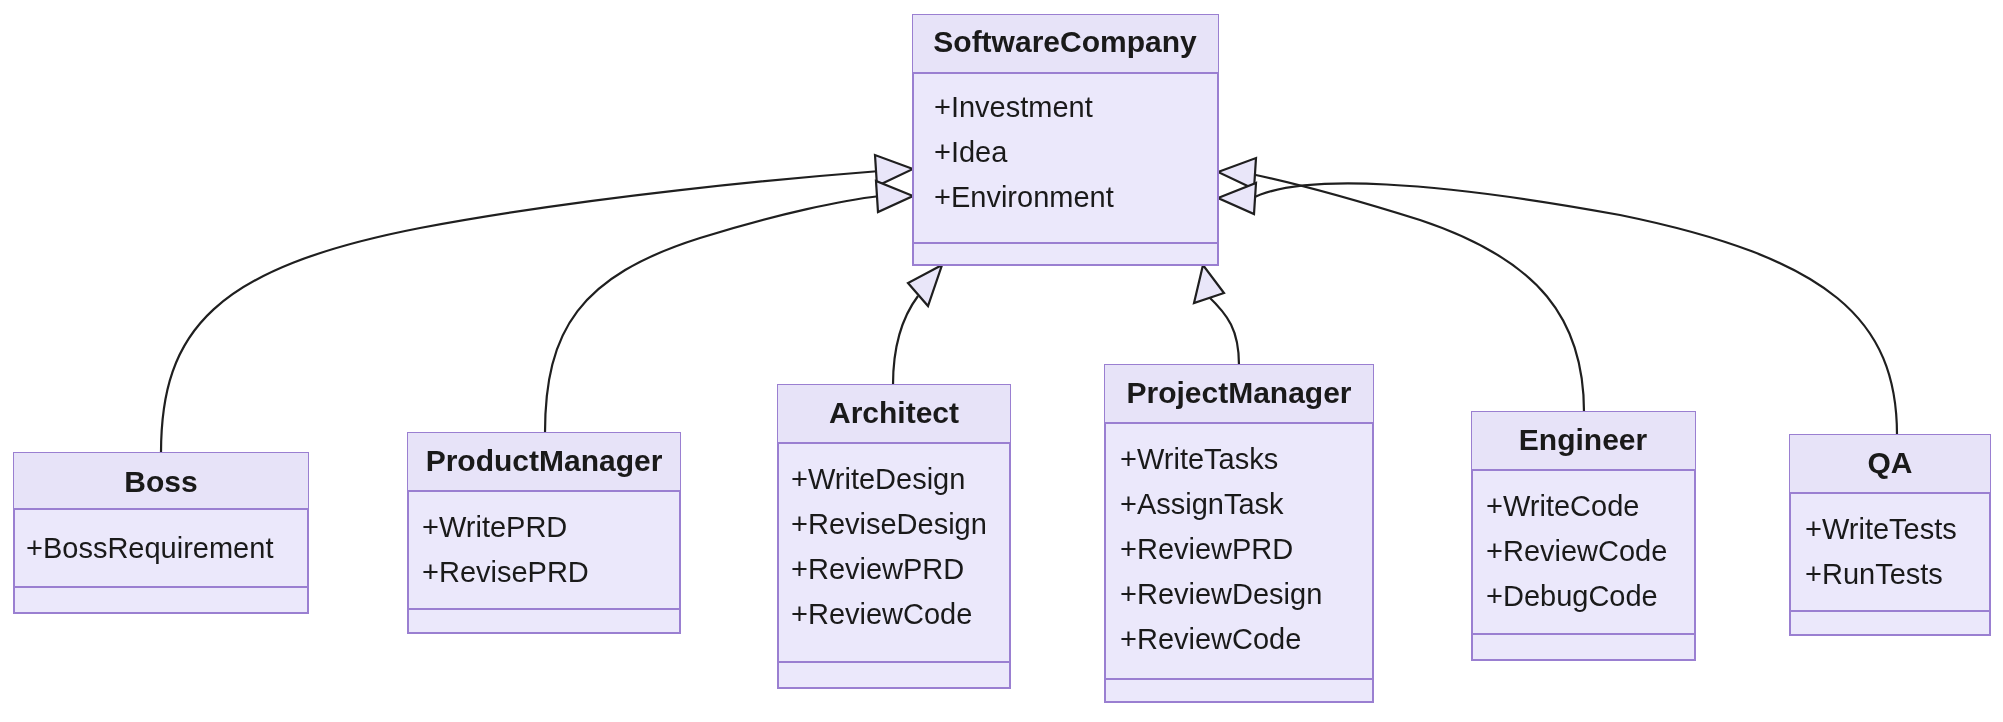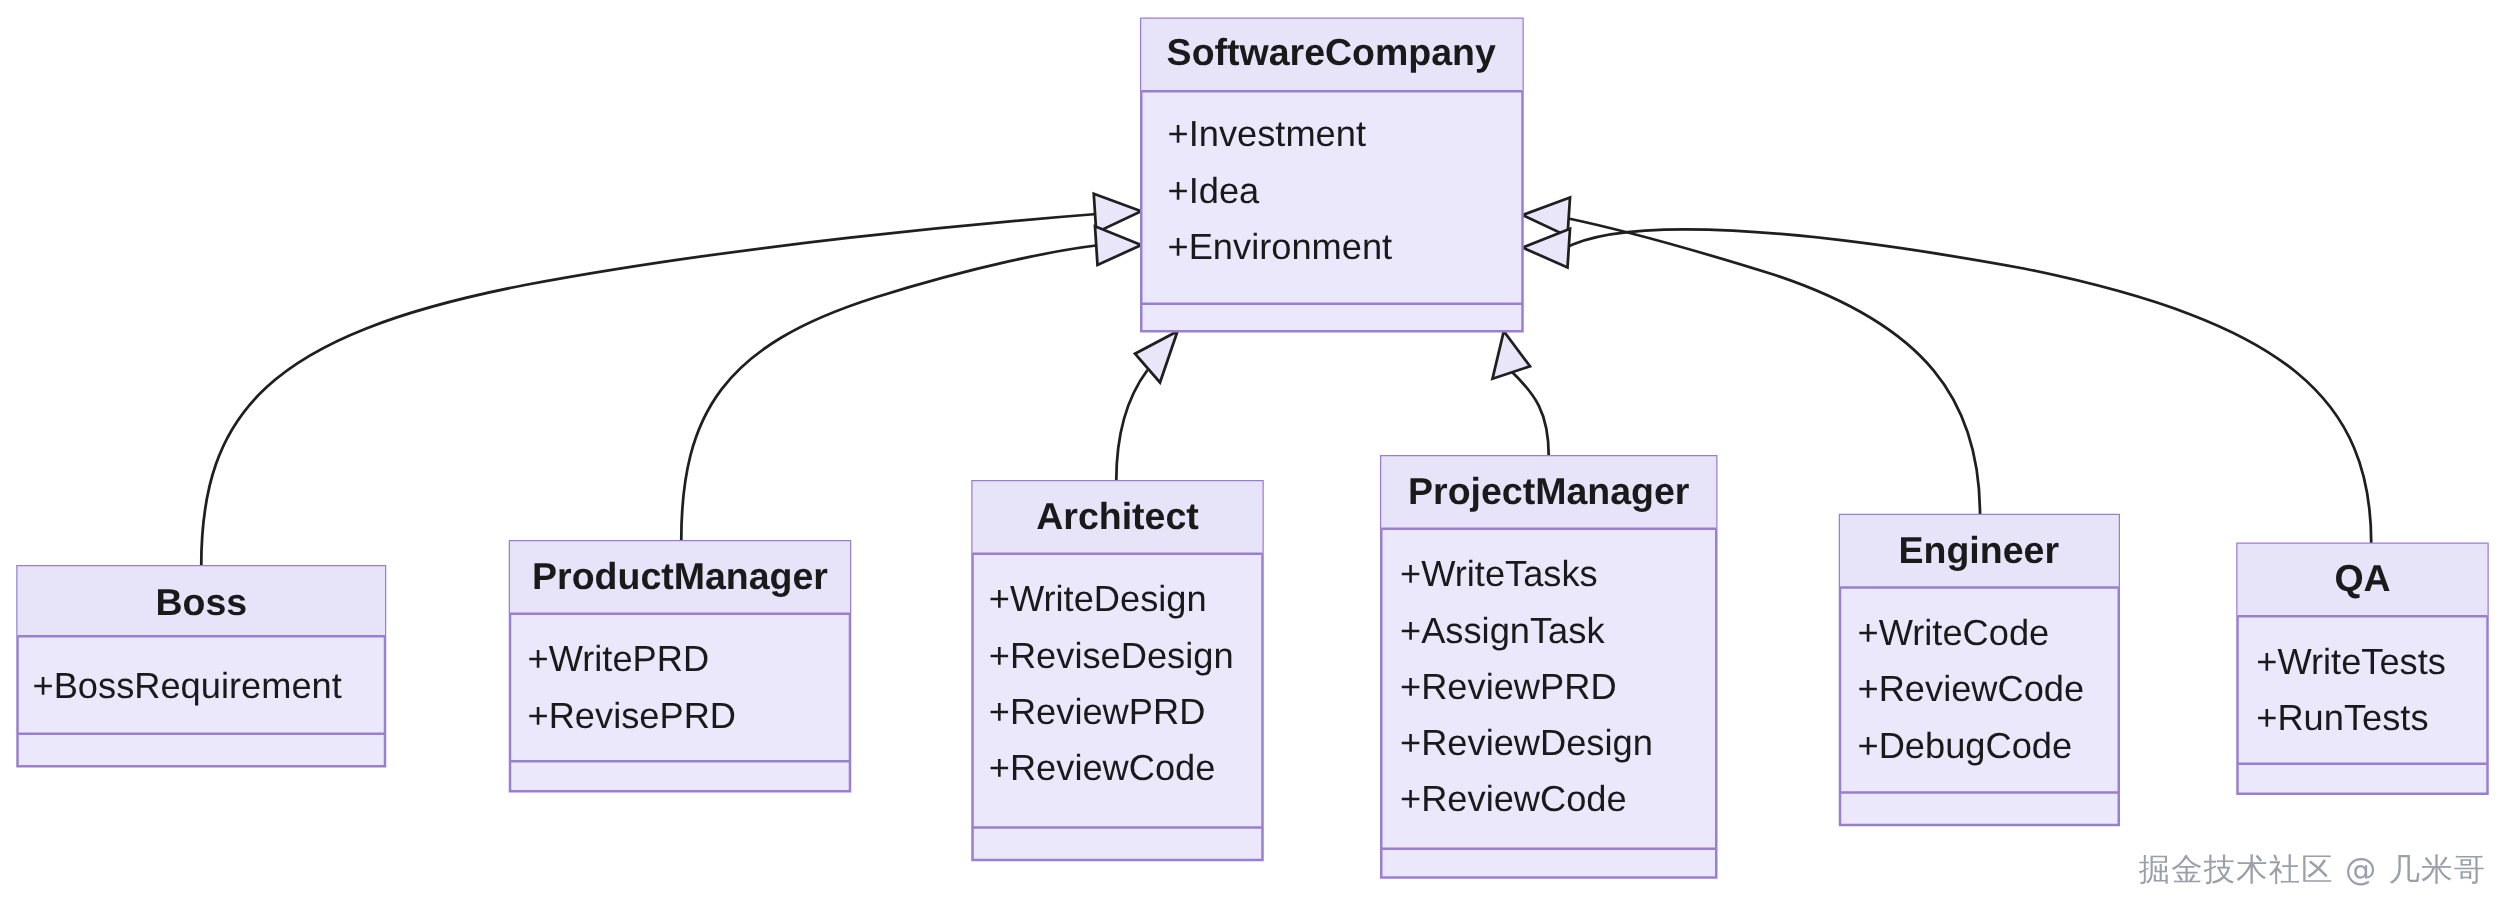--- a/index.html
+++ b/index.html
@@ -182,15 +182,14 @@
       <rect x="1790" y="435" width="200" height="58" fill="#e7e3f8" stroke="none"></rect>
       <line class="cls-divider" x1="1790" y1="493" x2="1990" y2="493" stroke="#9a7fd1"></line>
       <line class="cls-divider" x1="1790" y1="611" x2="1990" y2="611" stroke="#9a7fd1"></line>
       <text class="cls-title-text" x="1890" y="473">QA</text>
       <text class="cls-member-text" x="1805" y="539">+WriteTests</text>
       <text class="cls-member-text" x="1805" y="584">+RunTests</text>
     </g>
 
   </svg>
 
-  <div class="watermark">掘金技术社区 @ 几米哥</div>
 
 </div>
 
 </body></html>

